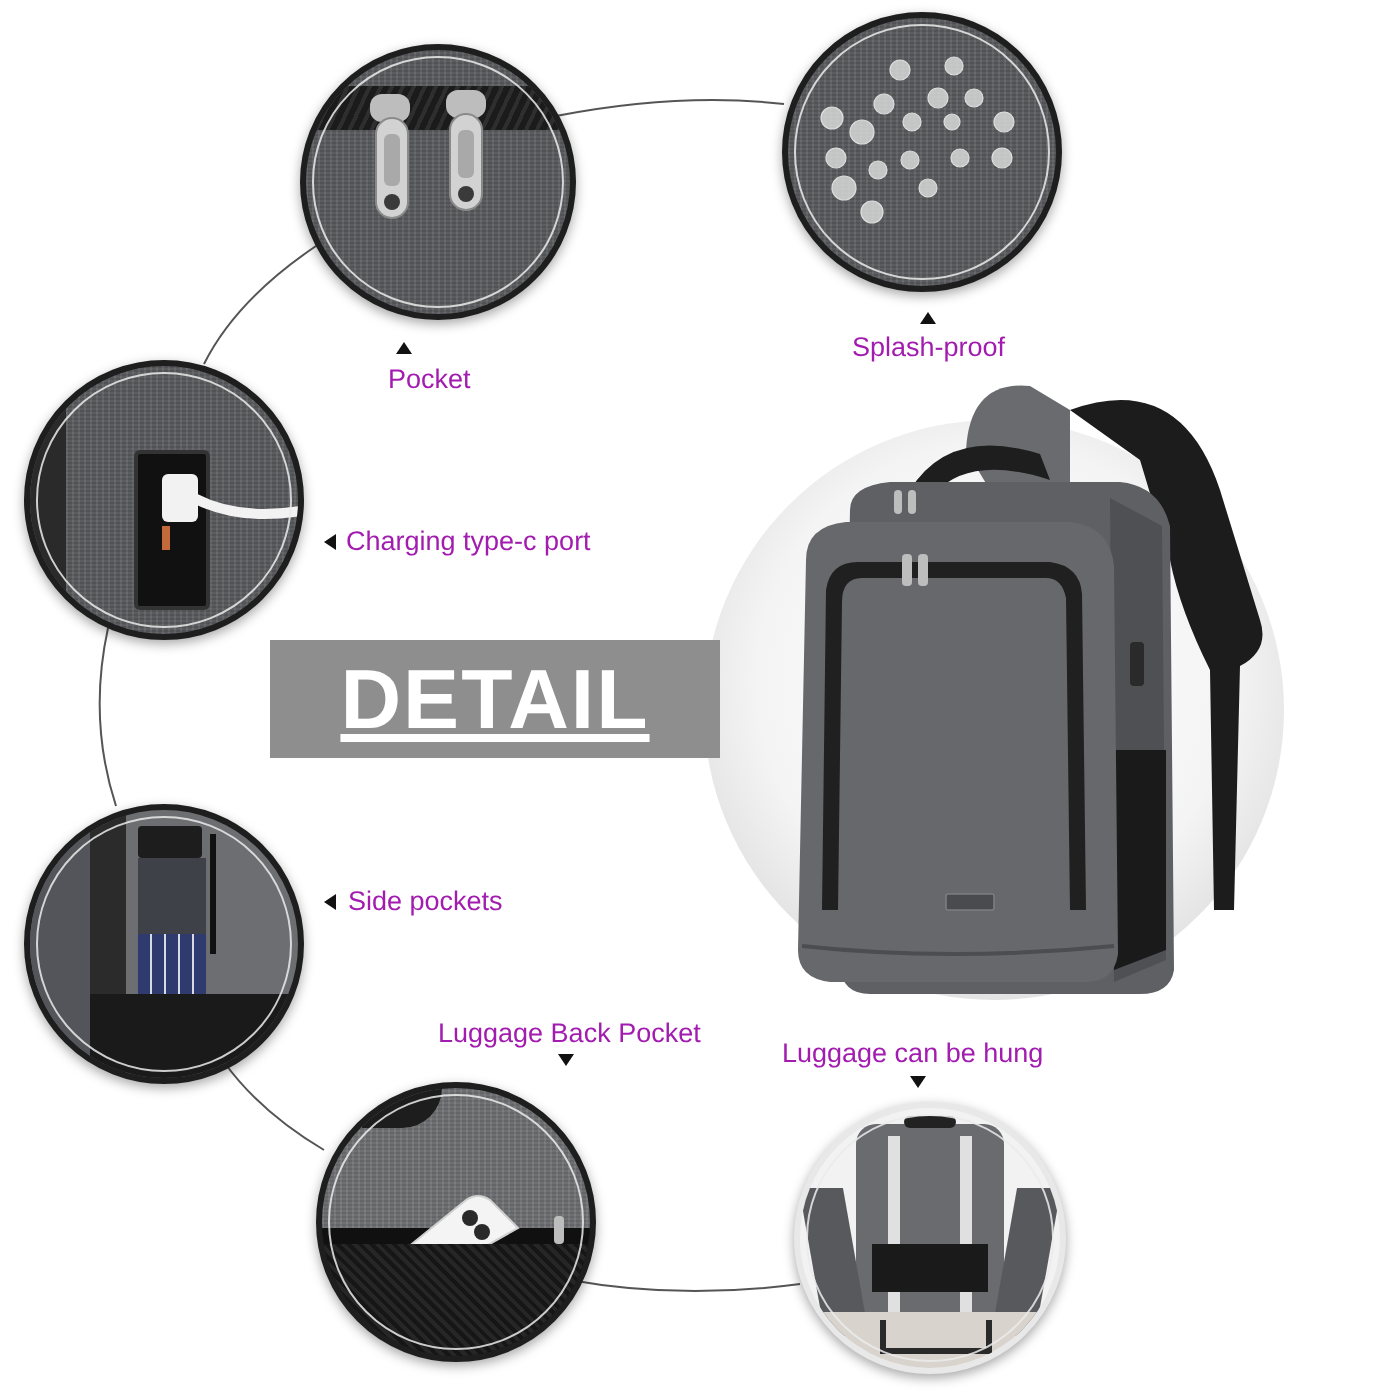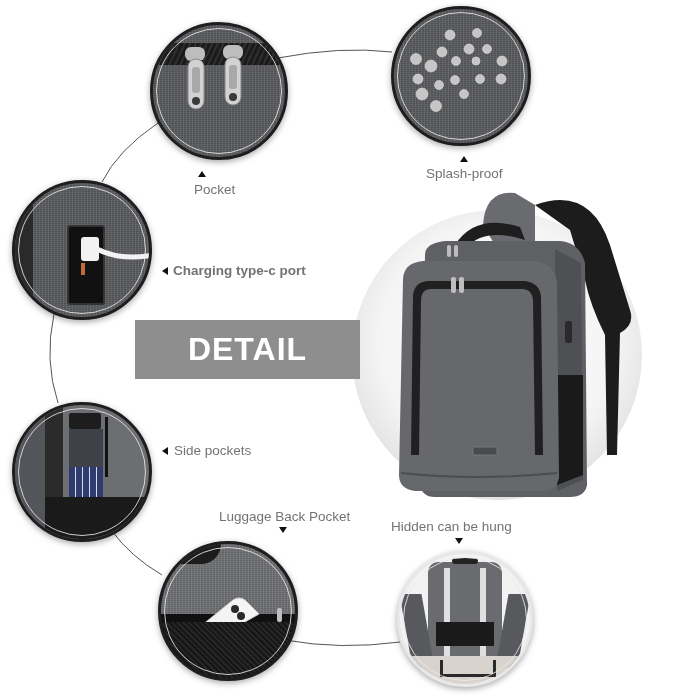--- a/index.html
+++ b/index.html
@@ -14,29 +14,29 @@
   .detail-circle::after {
     content:""; position:absolute; inset:3px; border-radius:50%;
     border:1.5px solid rgba(235,235,235,0.85); pointer-events:none;
   }
   .fabric {
     background:
       repeating-linear-gradient(90deg, rgba(255,255,255,0.05) 0 1px, rgba(0,0,0,0.06) 1px 3px),
       repeating-linear-gradient(0deg, rgba(255,255,255,0.04) 0 1px, rgba(0,0,0,0.05) 1px 2px),
       #5b5c5f;
   }
-  .label { position:absolute; font-size:13.5px; color:#737373; white-space:nowrap; }
+  .label { position:absolute; font-size:13.5px; color:#a21caf; white-space:nowrap; }
   .tri-up { width:0;height:0;border-left:4px solid transparent;border-right:4px solid transparent;border-bottom:6px solid #111; position:absolute; }
   .tri-down { width:0;height:0;border-left:4px solid transparent;border-right:4px solid transparent;border-top:6px solid #111; position:absolute; }
   .tri-left { width:0;height:0;border-top:4px solid transparent;border-bottom:4px solid transparent;border-right:6px solid #111; position:absolute; }
   .banner {
     position:absolute; left:135px; top:320px; width:225px; height:59px; background:#8e8e8e;
     display:flex; align-items:center; justify-content:center;
   }
-  .banner span { color:#fff; font-weight:bold; font-size:32px; letter-spacing:1px; }
+  .banner span { color:#fff; font-weight:bold; font-size:42px; letter-spacing:1px;text-decoration:underline; }
   .hero-glow {
     position:absolute; left:352px; top:210px; width:290px; height:290px; border-radius:50%;
     background: radial-gradient(circle at 50% 45%, #ffffff 0%, #f4f4f4 55%, #d9d9d9 85%, #e9e9e9 100%);
   }
 </style>
 </head>
 <body>
 
 <svg class="connector" viewBox="0 0 700 700">
   <path d="M 278 58 Q 340 46 392 52" fill="none" stroke="#555" stroke-width="1"></path>
@@ -127,21 +127,21 @@
 <div class="detail-circle fabric" style="left:12px;top:180px;width:134px;height:134px;">
   <div class="abs" style="left:0;top:0;width:18px;height:134px;background:#2a2a2a;"></div>
   <div class="abs" style="left:52px;top:42px;width:34px;height:76px;background:#111;border-radius:3px;border:2px solid #333;"></div>
   <svg class="abs" style="left:60px;top:48px;" width="80" height="40" viewBox="0 0 80 40">
     <path d="M 22 18 Q 45 30 78 24" stroke="#f2f2f2" stroke-width="5" fill="none" stroke-linecap="round"></path>
     <rect x="6" y="6" width="18" height="24" rx="3" fill="#f2f2f2"></rect>
   </svg>
   <div class="abs" style="left:66px;top:80px;width:4px;height:12px;background:#c46a3a;"></div>
 </div>
 <div class="tri-left" style="left:162px;top:267px;"></div>
-<div class="label" style="left:173px;top:263px;font-weight:bold;">Charging type-c port</div>
+<div class="label" style="left:173px;top:263px;">Charging type-c port</div>
 
 <div class="detail-circle" style="left:12px;top:402px;width:134px;height:134px;background:#6d6e72;">
   <div class="abs" style="left:0;top:0;width:30px;height:134px;background:#54555a;"></div>
   <div class="abs" style="left:30px;top:0;width:18px;height:134px;background:#2b2b2c;"></div>
   <div class="abs" style="left:54px;top:8px;width:32px;height:16px;background:#1d1d1d;border-radius:2px;"></div>
   <div class="abs" style="left:54px;top:24px;width:34px;height:40px;background:#3e4148;"></div>
   <div class="abs" style="left:54px;top:62px;width:34px;height:36px;background:repeating-linear-gradient(90deg,#2f3b6e 0 6px,#d7dbe6 6px 7px);"></div>
   <div class="abs" style="left:30px;top:92px;width:104px;height:42px;background:#1a1a1b;"></div>
   <div class="abs" style="left:90px;top:12px;width:3px;height:60px;background:#111;"></div>
 </div>
@@ -155,21 +155,21 @@
   <div class="abs" style="left:20px;top:0;width:40px;height:20px;background:#1d1d1d;border-radius:0 0 20px 0;"></div>
   <svg class="abs" style="left:36px;top:52px;" width="64" height="36" viewBox="0 0 64 36">
     <path d="M 4 30 L 36 4 Q 42 0 48 4 L 62 18 L 30 36 Z" fill="#f4f4f4" stroke="#d0d0d0"></path>
     <circle cx="38" cy="13" r="4" fill="#2a2a2a"></circle>
       <circle cx="44" cy="20" r="4" fill="#2a2a2a"></circle>
   </svg>
   <div class="abs" style="left:0;top:78px;width:134px;height:56px;background:repeating-linear-gradient(45deg,#161616 0 2px,#262626 2px 4px);"></div>
   <div class="abs" style="left:116px;top:64px;width:5px;height:14px;background:#bdbdbd;border-radius:2px;"></div>
 </div>
 
-<div class="label" style="left:391px;top:519px;">Hidden can be hung</div>
+<div class="label" style="left:391px;top:519px;">Luggage can be hung</div>
 <div class="tri-down" style="left:455px;top:538px;"></div>
 <div class="detail-circle" style="left:397px;top:551px;width:130px;height:130px;background:#f2f2f2;border-color:#e8e8e8;">
   <div class="abs" style="left:28px;top:8px;width:74px;height:100px;background:#6a6b6f;border-radius:10px 10px 4px 4px;"></div>
   <div class="abs" style="left:6px;top:40px;width:22px;height:74px;background:#58595d;transform:skewX(10deg);"></div>
   <div class="abs" style="left:102px;top:40px;width:22px;height:74px;background:#58595d;transform:skewX(-10deg);"></div>
   <div class="abs" style="left:52px;top:4px;width:26px;height:6px;background:#222;border-radius:3px;"></div>
   <div class="abs" style="left:44px;top:14px;width:6px;height:100px;background:#e0e0e0;"></div>
   <div class="abs" style="left:80px;top:14px;width:6px;height:100px;background:#e0e0e0;"></div>
   <div class="abs" style="left:36px;top:68px;width:58px;height:24px;background:#1a1a1a;"></div>
   <div class="abs" style="left:0;top:102px;width:130px;height:28px;background:#d8d3cc;"></div>

